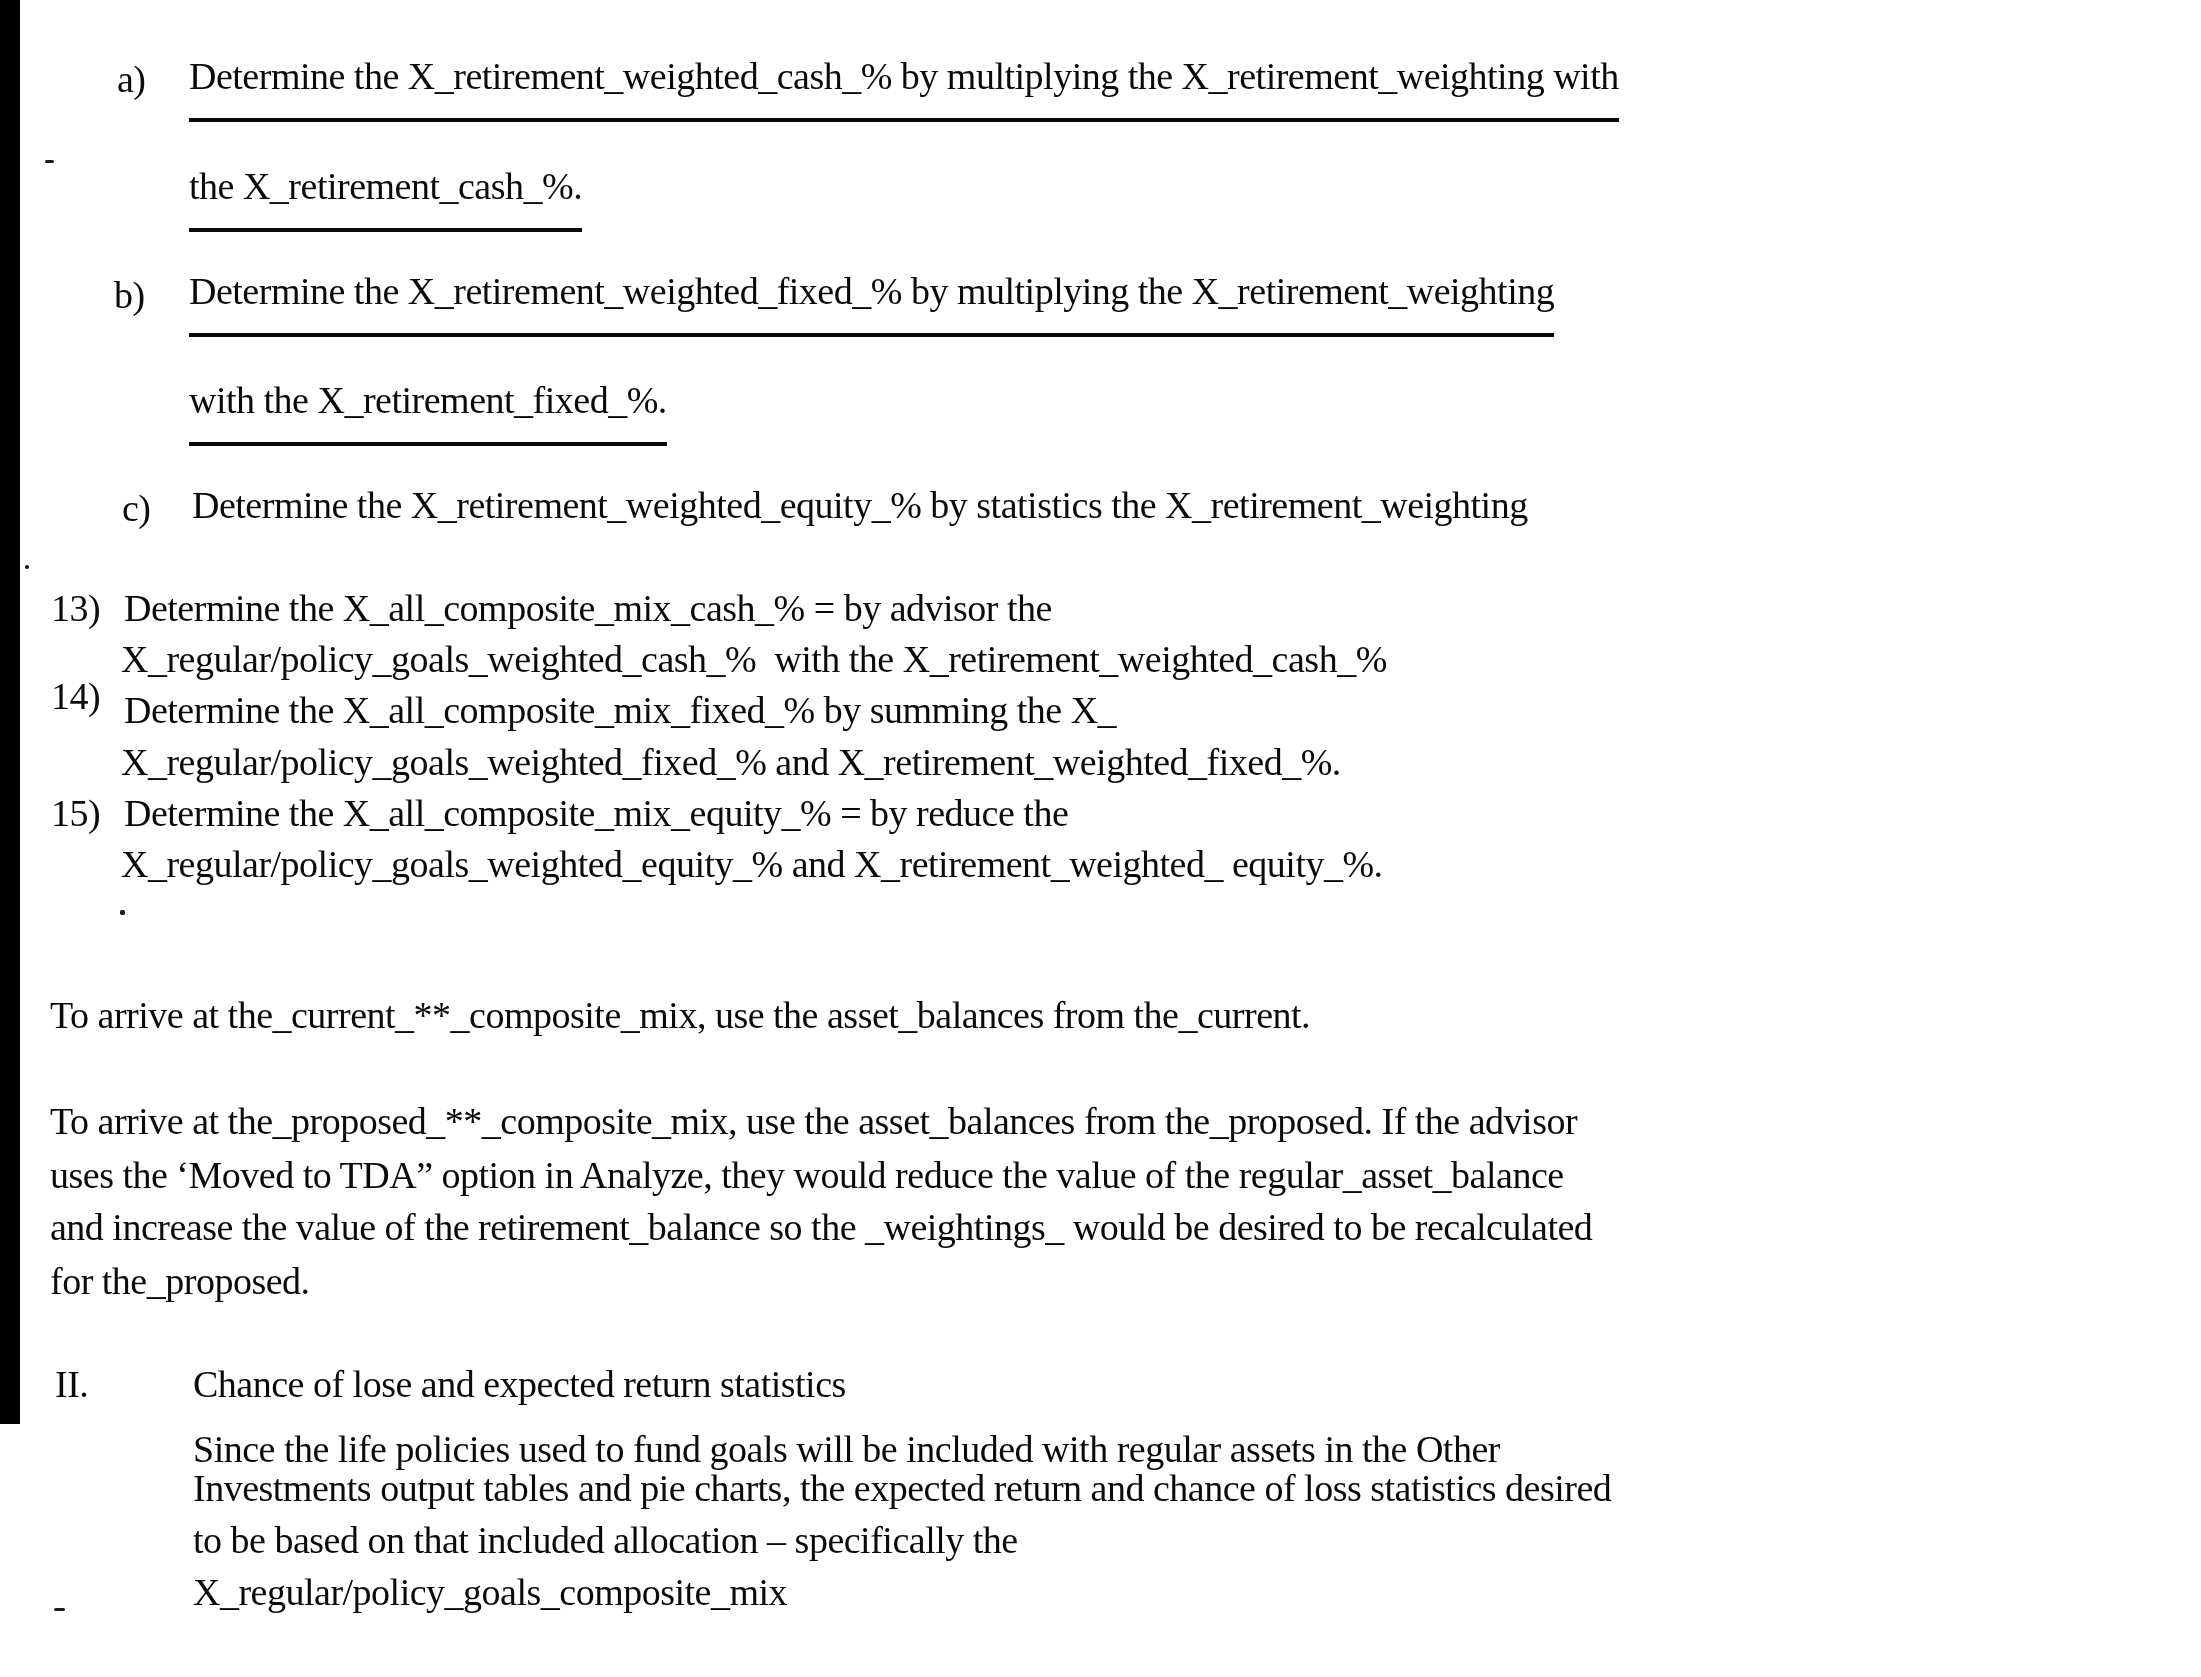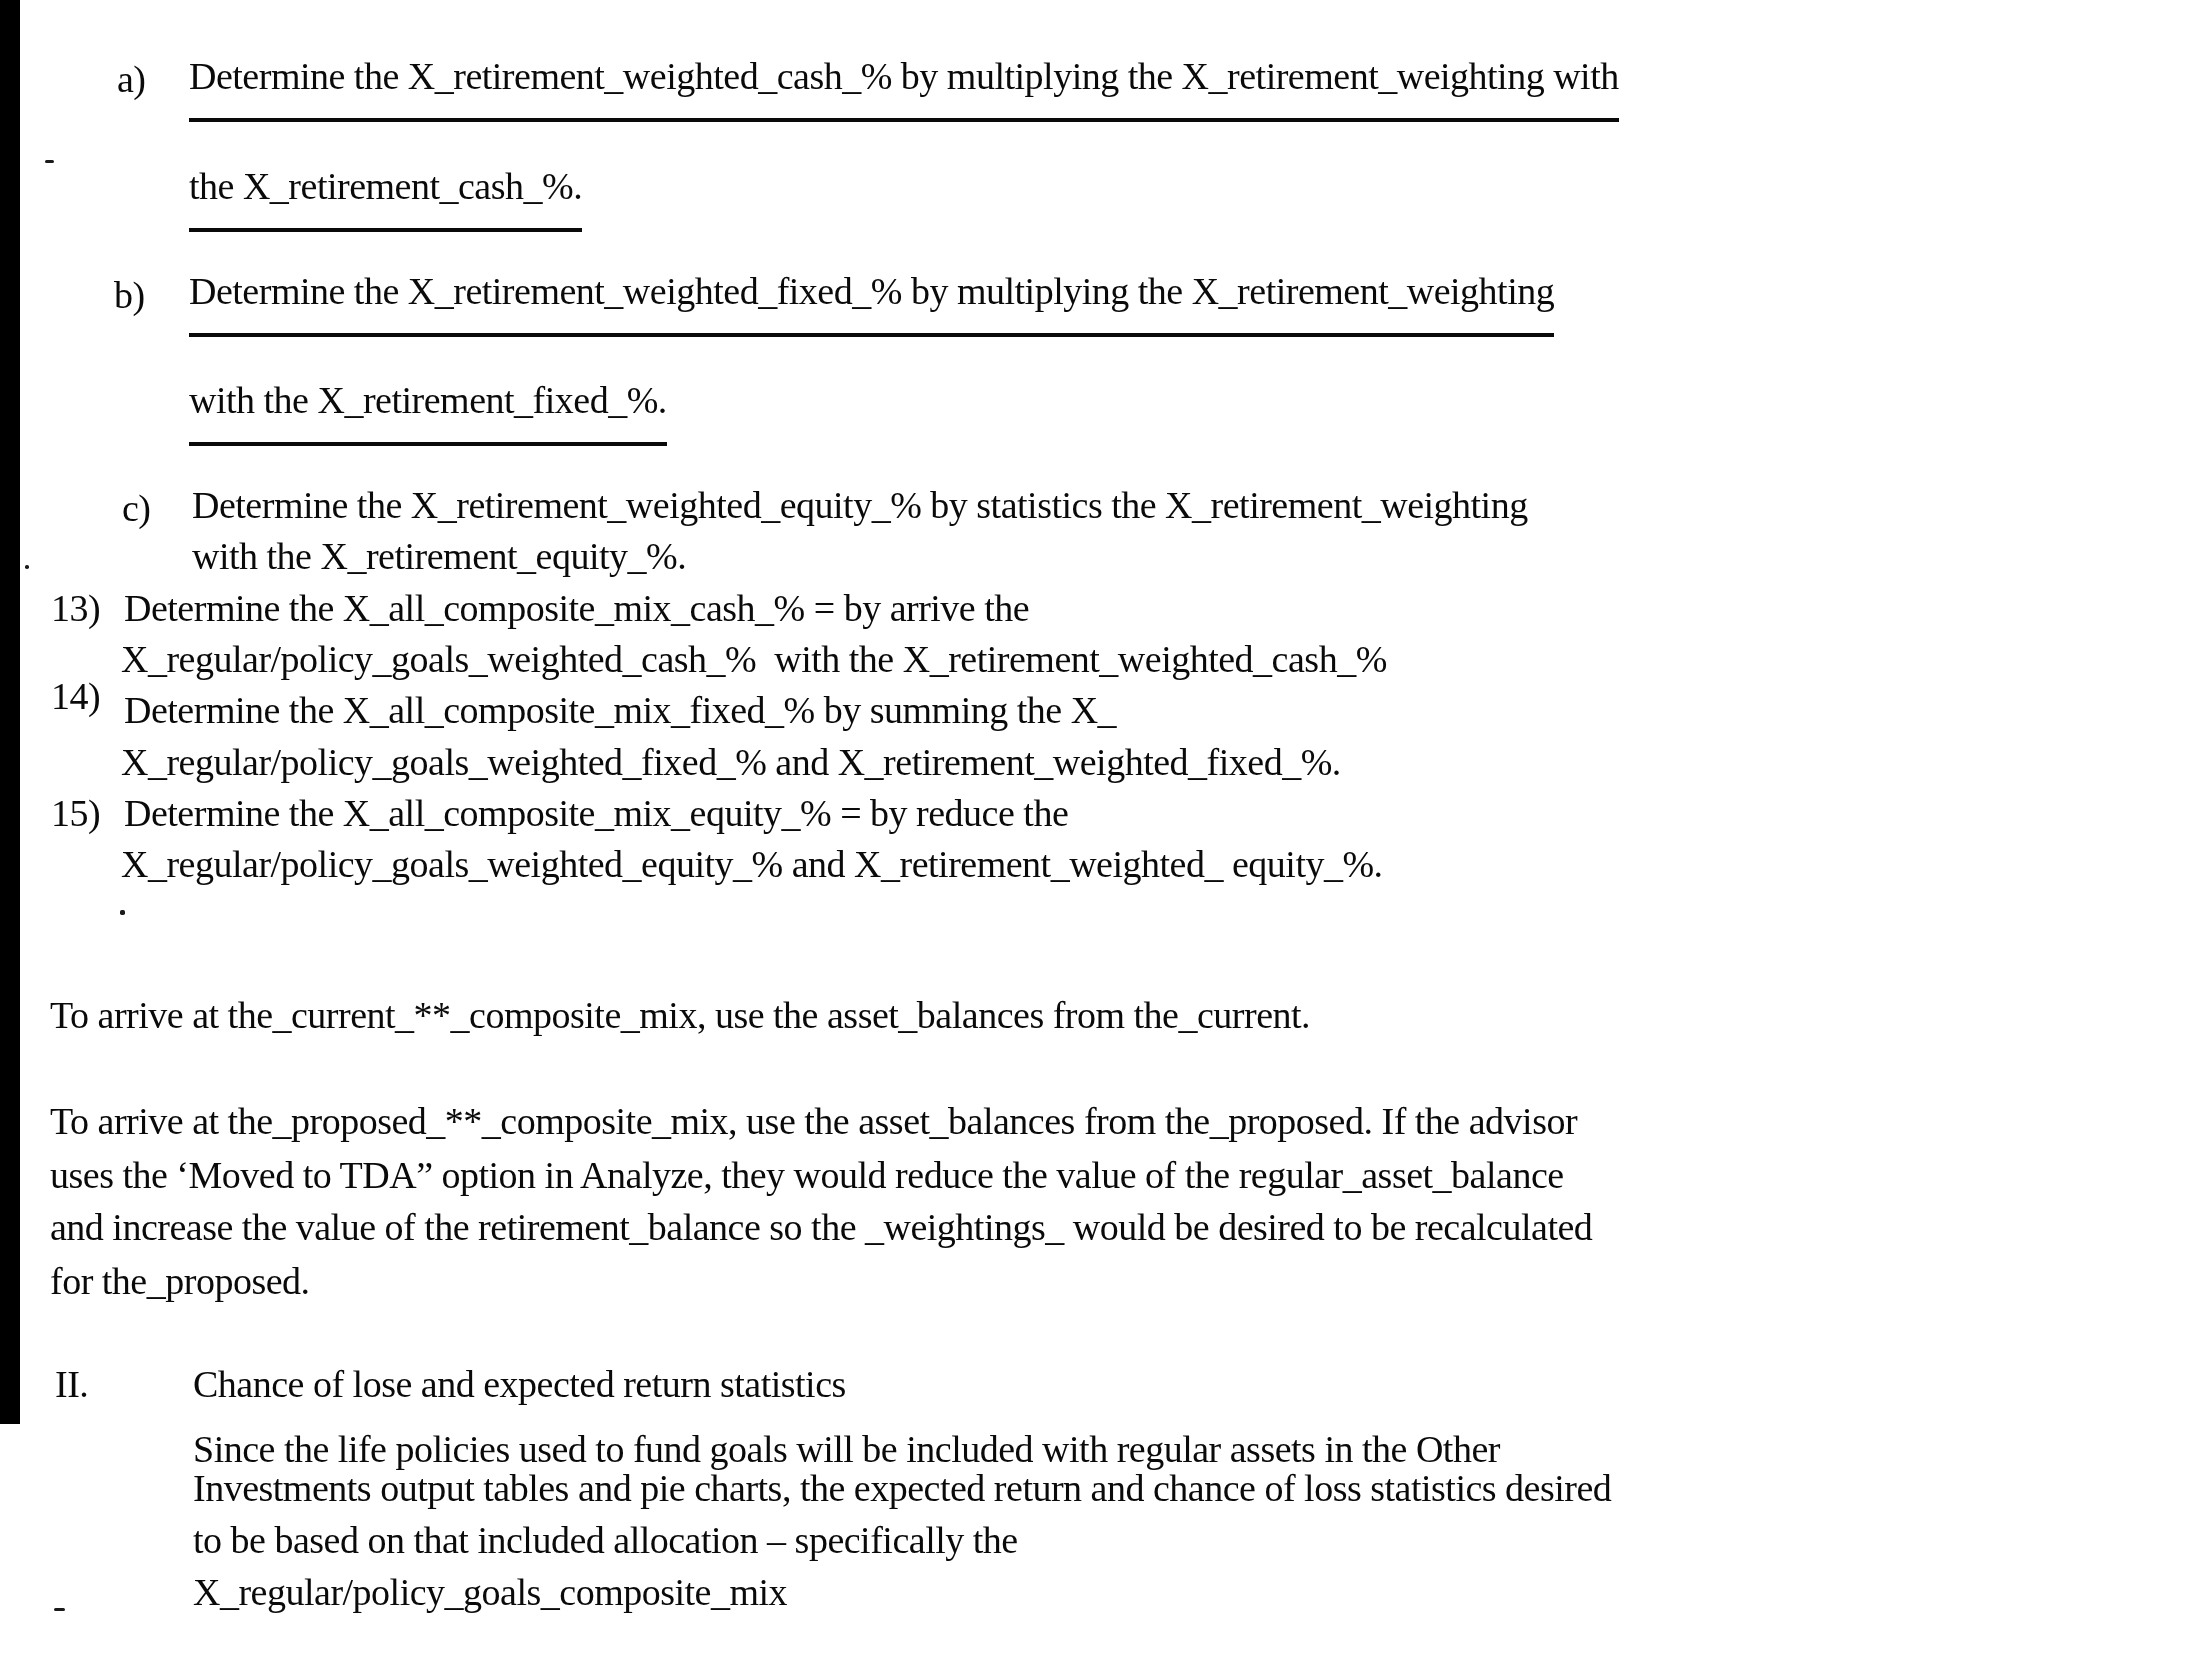--- a/index.html
+++ b/index.html
@@ -51,24 +51,23 @@
   <div class="ln" style="left:117px; top:59px;">a)</div>
   <div class="ln u" style="left:189px; top:56px;">Determine the X_retirement_weighted_cash_% by multiplying the X_retirement_weighting with</div>
   <div class="ln u" style="left:189px; top:166px;">the X_retirement_cash_%.</div>
 
   <div class="ln" style="left:114px; top:275px;">b)</div>
   <div class="ln u" style="left:189px; top:271px;">Determine the X_retirement_weighted_fixed_% by multiplying the X_retirement_weighting</div>
   <div class="ln u" style="left:189px; top:380px;">with the X_retirement_fixed_%.</div>
 
   <div class="ln" style="left:122px; top:488px;">c)</div>
   <div class="ln" style="left:192px; top:485px;">Determine the X_retirement_weighted_equity_% by statistics the X_retirement_weighting</div>
-  <div class="ln" style="left:192px; top:536px;">with the X_retirement_equity_%.</div>
 
   <div class="ln" style="left:51px; top:588px;">13)</div>
-  <div class="ln" style="left:124px; top:588px;">Determine the X_all_composite_mix_cash_% = by arrive the</div>
+  <div class="ln" style="left:124px; top:588px;">Determine the X_all_composite_mix_cash_% = by advisor the</div>
   <div class="ln" style="left:121px; top:639px;">X_regular/policy_goals_weighted_cash_%  with the X_retirement_weighted_cash_%</div>
 
   <div class="ln" style="left:51px; top:676px;">14)</div>
   <div class="ln" style="left:124px; top:690px;">Determine the X_all_composite_mix_fixed_% by summing the X_</div>
   <div class="ln" style="left:121px; top:742px;">X_regular/policy_goals_weighted_fixed_% and X_retirement_weighted_fixed_%.</div>
 
   <div class="ln" style="left:51px; top:793px;">15)</div>
   <div class="ln" style="left:124px; top:793px;">Determine the X_all_composite_mix_equity_% = by reduce the</div>
   <div class="ln" style="left:121px; top:844px;">X_regular/policy_goals_weighted_equity_% and X_retirement_weighted_ equity_%.</div>
 

